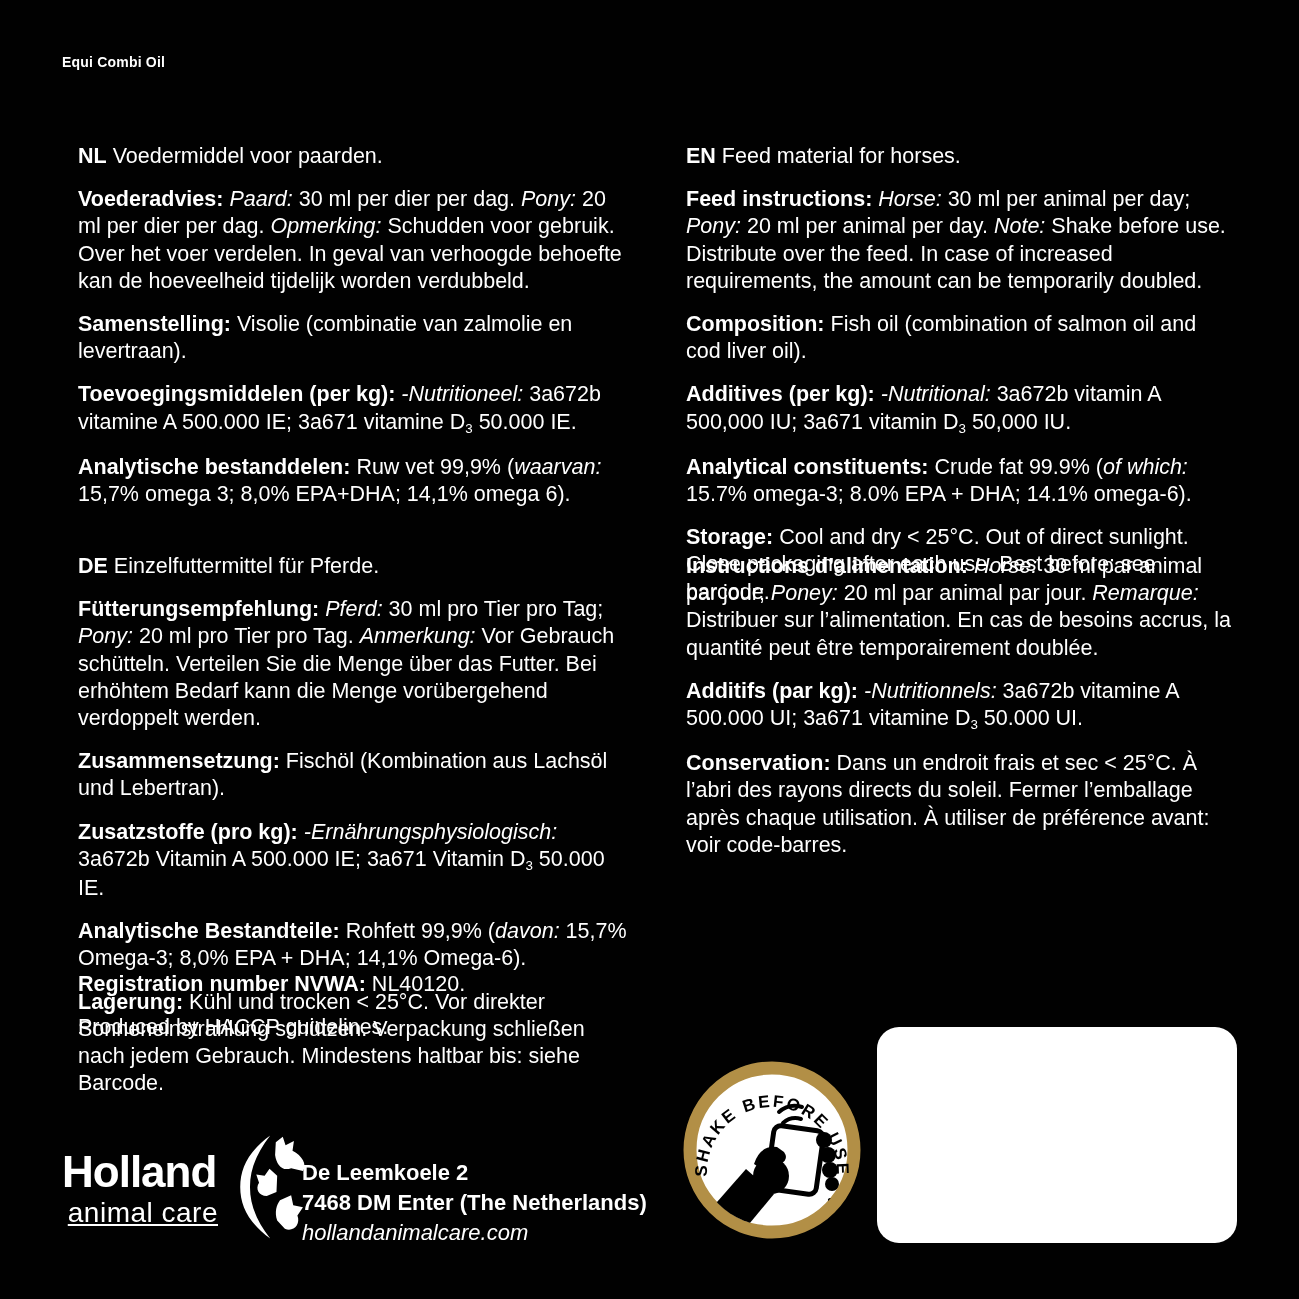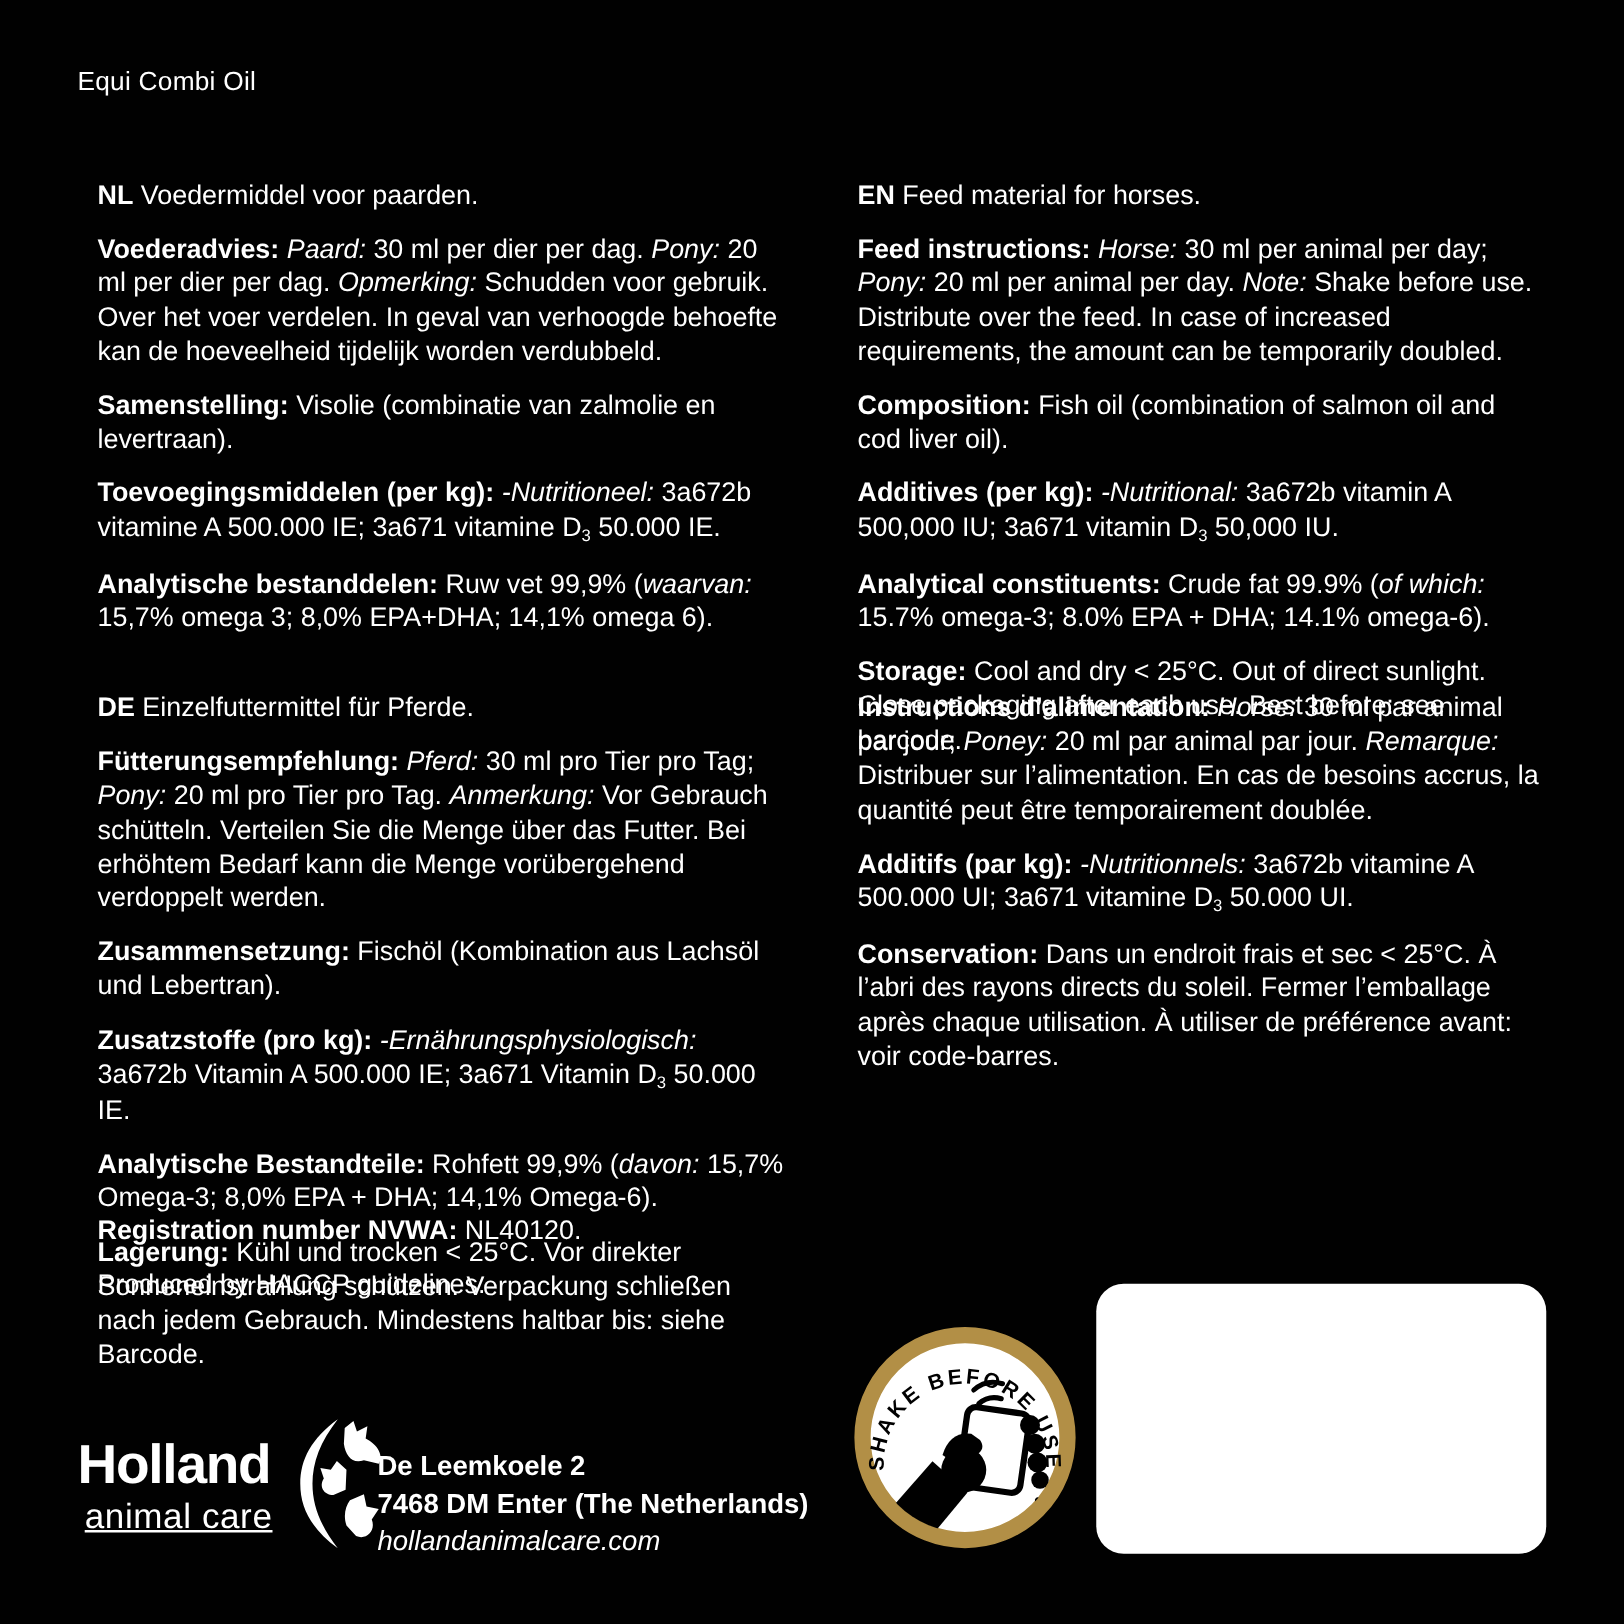--- a/index.html
+++ b/index.html
@@ -3,21 +3,21 @@
 <meta charset="utf-8">
 <style>
   html,body{margin:0;padding:0;}
   body{
     width:1299px;height:1299px;position:relative;overflow:hidden;
     background:#010101;color:#ffffff;
     font-family:"Liberation Sans", sans-serif;
   }
   .title{
     position:absolute;left:62px;top:54px;margin:0;
-    font-size:21px;font-weight:400;letter-spacing:.2px;
+    font-size:14px;font-weight:700;letter-spacing:.2px;
   }
   .col{position:absolute;width:582px;}
   #nl-block{left:62px;top:127px;}
   #en-block{left:670px;top:127px;}
   #de-block{left:62px;top:537px;}
   #fr-block{left:670px;top:537px;}
   #registration-block{left:62px;top:955px;}
   .para{margin:16px;font-size:21.5px;line-height:27.2px;font-weight:400;}
   .r{font-weight:400;}
   .b{font-weight:700;}

